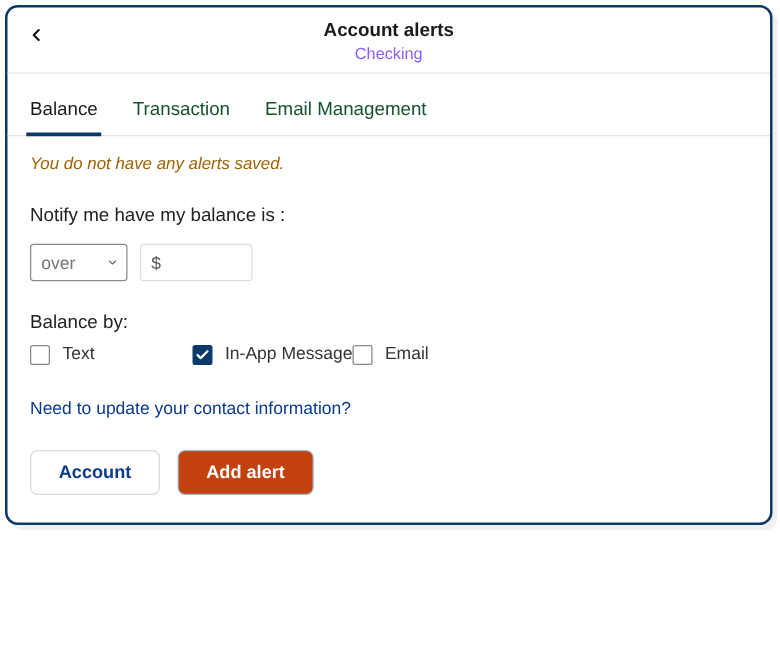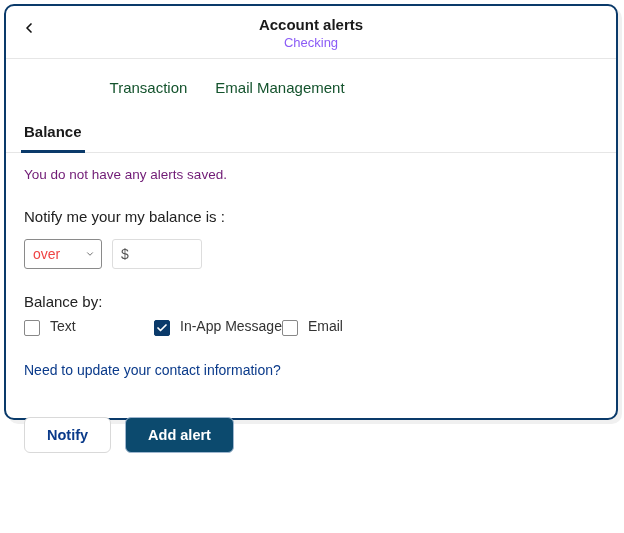--- a/index.html
+++ b/index.html
@@ -46,49 +46,48 @@
   }
   .tab {
     font-size: 15px;
     color: #14532d;
     padding-bottom: 12px;
     cursor: pointer;
     position: relative;
   }
   .tab.active {
     color: #1a1a1a;
-    font-weight: 700;
-    margin-top: 44px;
+    font-weight: 400;
   }
   .tab.active::after {
     content: "";
     position: absolute;
     left: -3px; right: -3px; bottom: -1px;
     height: 3px;
     background: #0a3a6a;
   }
 
   .content { padding: 14px 18px 18px 18px; }
-  .empty-text { font-size: 13.5px; color: #701a75; margin-bottom: 26px; }
+  .empty-text { font-size: 13.5px; color: #a16207; margin-bottom: 26px; font-style: italic; }
 
   .section-label { font-size: 15px; color: #222; margin-bottom: 14px; }
 
   .row-inputs { display: flex; gap: 10px; margin-bottom: 24px; }
 
   .select-wrap {
     position: relative;
     border: 1px solid #8a8a8a;
     border-radius: 3px;
     width: 78px;
     height: 30px;
     display: flex;
     align-items: center;
     padding: 0 8px;
     font-size: 14px;
-    color: #ef4444;
+    color: #737373;
     cursor: pointer;
     background: #fff;
   }
   .select-caret {
     position: absolute;
     right: 6px;
     top: 50%;
     transform: translateY(-50%);
   }
   .select-caret svg { width: 10px; height: 10px; }
@@ -139,21 +138,21 @@
   .checkbox.checked {
     background: #0a3a6a;
     border-color: #0a3a6a;
   }
   .checkbox.checked svg { width: 12px; height: 12px; }
   .check-label { position: relative; top: -2px; }
 
   .contact-link {
     font-size: 14px;
     color: #0a3a8a;
-    margin-bottom: 39px;
+    margin-bottom: 26px;
     cursor: pointer;
   }
 
   .btn-row { display: flex; gap: 14px; }
   .btn {
     height: 36px;
     padding: 0 22px;
     border-radius: 6px;
     font-size: 14.5px;
     font-weight: 700;
@@ -161,21 +160,21 @@
     align-items: center;
     justify-content: center;
     cursor: pointer;
   }
   .btn-cancel {
     background: #fff;
     border: 1px solid #d9d9d9;
     color: #0a3a8a;
   }
   .btn-primary {
-    background: #0c4a6e;
+    background: #c2410c;
     border: 1px solid #9fb7cf;
     color: #fff;
   }
 </style>
 </head>
 <body>
 
 <div class="panel">
 
   <div class="header">
@@ -191,21 +190,21 @@
   <div class="tabs">
     <div class="tab active">Balance</div>
     <div class="tab">Transaction</div>
     <div class="tab">Email Management</div>
   </div>
 
   <div class="content">
 
     <div class="empty-text">You do not have any alerts saved.</div>
 
-    <div class="section-label">Notify me your my balance is :</div>
+    <div class="section-label">Notify me have my balance is :</div>
 
     <div class="row-inputs">
       <div class="select-wrap">
         <span>over</span>
         <span class="select-caret">
           <svg viewBox="0 0 24 24" fill="none" stroke="#555" stroke-width="2" stroke-linecap="round" stroke-linejoin="round">
               <polyline points="6 9 12 15 18 9"></polyline>
             </svg>
         </span>
       </div>
@@ -231,18 +230,18 @@
       </div>
       <div class="check-group email">
         <span class="checkbox"></span>
         <span class="check-label">Email</span>
       </div>
     </div>
 
     <div class="contact-link">Need to update your contact information?</div>
 
     <div class="btn-row">
-      <div class="btn btn-cancel">Notify</div>
+      <div class="btn btn-cancel">Account</div>
       <div class="btn btn-primary">Add alert</div>
     </div>
 
   </div>
 </div>
 
 </body></html>

